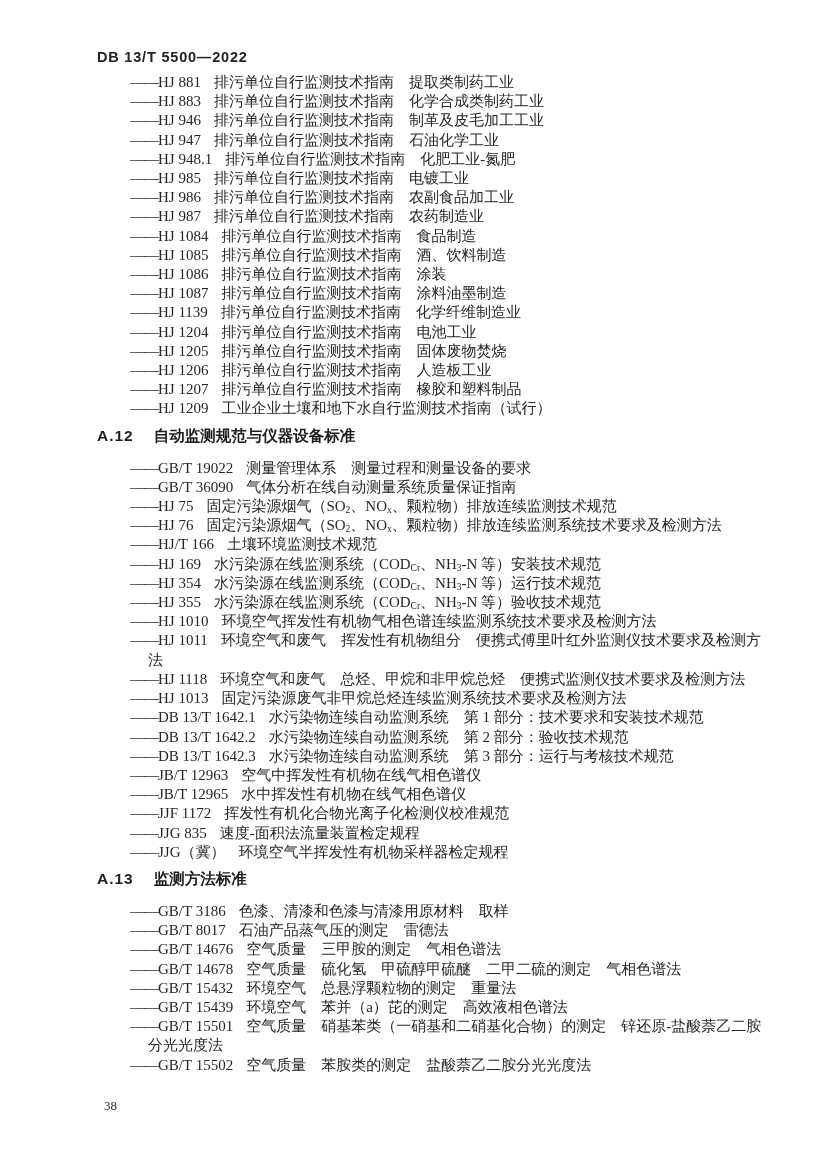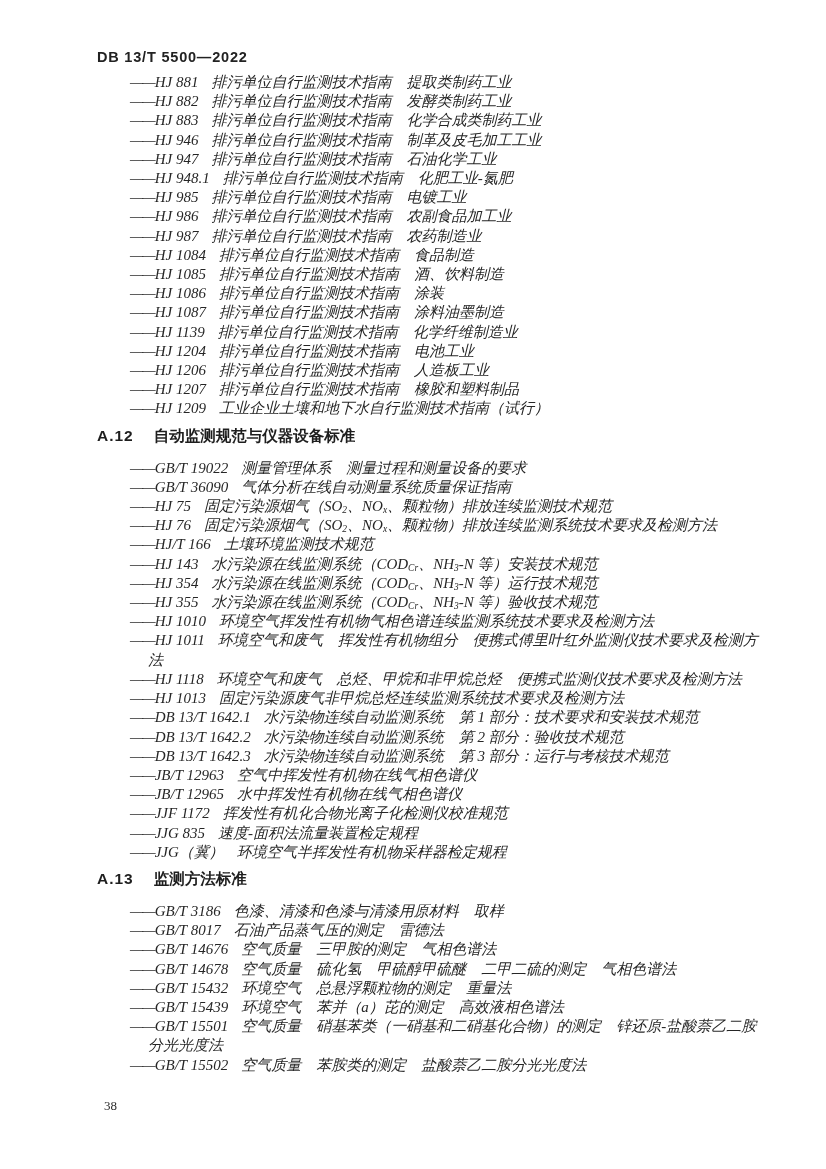--- a/index.html
+++ b/index.html
@@ -25,21 +25,20 @@
     left:97px;top:73px;
     width:720px;
     font-size:15px;
     line-height:19.2px;
   }
   .std-list{margin:0;}
   .std-item{
     padding-left:51px;
     text-indent:-18px;
     white-space:pre-wrap;
-    font-style:italic;
   }
   .dash{letter-spacing:-1px;}
   .std-code{margin-right:13px;}
   .std-title sub{
     font-size:9.5px;
     line-height:0;
     vertical-align:-2px;
   }
   .section-heading{
     font-family:"Liberation Sans", sans-serif;
@@ -62,46 +61,46 @@
 </style>
 </head>
 <body>
 
 <div class="page">
   <div class="doc-header">DB 13/T 5500—2022</div>
 
   <div class="content" id="content">
       <div class="std-list">
         <div class="std-item"><span class="dash">——</span><span class="std-code">HJ 881</span><span class="std-title">排污单位自行监测技术指南　提取类制药工业</span></div>
-        <div class="std-item"><span class="dash">——</span><span class="std-code">HJ 882</span><span class="std-title">排污单位自行监测技术指南　发酵类制药工业</span></div>
         <div class="std-item"><span class="dash">——</span><span class="std-code">HJ 883</span><span class="std-title">排污单位自行监测技术指南　化学合成类制药工业</span></div>
         <div class="std-item"><span class="dash">——</span><span class="std-code">HJ 946</span><span class="std-title">排污单位自行监测技术指南　制革及皮毛加工工业</span></div>
         <div class="std-item"><span class="dash">——</span><span class="std-code">HJ 947</span><span class="std-title">排污单位自行监测技术指南　石油化学工业</span></div>
         <div class="std-item"><span class="dash">——</span><span class="std-code">HJ 948.1</span><span class="std-title">排污单位自行监测技术指南　化肥工业-氮肥</span></div>
         <div class="std-item"><span class="dash">——</span><span class="std-code">HJ 985</span><span class="std-title">排污单位自行监测技术指南　电镀工业</span></div>
         <div class="std-item"><span class="dash">——</span><span class="std-code">HJ 986</span><span class="std-title">排污单位自行监测技术指南　农副食品加工业</span></div>
         <div class="std-item"><span class="dash">——</span><span class="std-code">HJ 987</span><span class="std-title">排污单位自行监测技术指南　农药制造业</span></div>
         <div class="std-item"><span class="dash">——</span><span class="std-code">HJ 1084</span><span class="std-title">排污单位自行监测技术指南　食品制造</span></div>
         <div class="std-item"><span class="dash">——</span><span class="std-code">HJ 1085</span><span class="std-title">排污单位自行监测技术指南　酒、饮料制造</span></div>
         <div class="std-item"><span class="dash">——</span><span class="std-code">HJ 1086</span><span class="std-title">排污单位自行监测技术指南　涂装</span></div>
         <div class="std-item"><span class="dash">——</span><span class="std-code">HJ 1087</span><span class="std-title">排污单位自行监测技术指南　涂料油墨制造</span></div>
         <div class="std-item"><span class="dash">——</span><span class="std-code">HJ 1139</span><span class="std-title">排污单位自行监测技术指南　化学纤维制造业</span></div>
         <div class="std-item"><span class="dash">——</span><span class="std-code">HJ 1204</span><span class="std-title">排污单位自行监测技术指南　电池工业</span></div>
+        <div class="std-item"><span class="dash">——</span><span class="std-code">HJ 1205</span><span class="std-title">排污单位自行监测技术指南　固体废物焚烧</span></div>
         <div class="std-item"><span class="dash">——</span><span class="std-code">HJ 1206</span><span class="std-title">排污单位自行监测技术指南　人造板工业</span></div>
         <div class="std-item"><span class="dash">——</span><span class="std-code">HJ 1207</span><span class="std-title">排污单位自行监测技术指南　橡胶和塑料制品</span></div>
         <div class="std-item"><span class="dash">——</span><span class="std-code">HJ 1209</span><span class="std-title">工业企业土壤和地下水自行监测技术指南（试行）</span></div>
       </div>
       <div class="section-heading"><span class="h-num">A.12</span><span class="h-title">自动监测规范与仪器设备标准</span></div>
       <div class="std-list">
         <div class="std-item"><span class="dash">——</span><span class="std-code">GB/T 19022</span><span class="std-title">测量管理体系　测量过程和测量设备的要求</span></div>
         <div class="std-item"><span class="dash">——</span><span class="std-code">GB/T 36090</span><span class="std-title">气体分析在线自动测量系统质量保证指南</span></div>
         <div class="std-item"><span class="dash">——</span><span class="std-code">HJ 75</span><span class="std-title">固定污染源烟气（SO<sub>2</sub>、NO<sub>x</sub>、颗粒物）排放连续监测技术规范</span></div>
         <div class="std-item"><span class="dash">——</span><span class="std-code">HJ 76</span><span class="std-title">固定污染源烟气（SO<sub>2</sub>、NO<sub>x</sub>、颗粒物）排放连续监测系统技术要求及检测方法</span></div>
         <div class="std-item"><span class="dash">——</span><span class="std-code">HJ/T 166</span><span class="std-title">土壤环境监测技术规范</span></div>
-        <div class="std-item"><span class="dash">——</span><span class="std-code">HJ 143</span><span class="std-title">水污染源在线监测系统（COD<sub>Cr</sub>、NH<sub>3</sub>-N 等）安装技术规范</span></div>
+        <div class="std-item"><span class="dash">——</span><span class="std-code">HJ 169</span><span class="std-title">水污染源在线监测系统（COD<sub>Cr</sub>、NH<sub>3</sub>-N 等）安装技术规范</span></div>
         <div class="std-item"><span class="dash">——</span><span class="std-code">HJ 354</span><span class="std-title">水污染源在线监测系统（COD<sub>Cr</sub>、NH<sub>3</sub>-N 等）运行技术规范</span></div>
         <div class="std-item"><span class="dash">——</span><span class="std-code">HJ 355</span><span class="std-title">水污染源在线监测系统（COD<sub>Cr</sub>、NH<sub>3</sub>-N 等）验收技术规范</span></div>
         <div class="std-item"><span class="dash">——</span><span class="std-code">HJ 1010</span><span class="std-title">环境空气挥发性有机物气相色谱连续监测系统技术要求及检测方法</span></div>
         <div class="std-item"><span class="dash">——</span><span class="std-code">HJ 1011</span><span class="std-title">环境空气和废气　挥发性有机物组分　便携式傅里叶红外监测仪技术要求及检测方
 法</span></div>
         <div class="std-item"><span class="dash">——</span><span class="std-code">HJ 1118</span><span class="std-title">环境空气和废气　总烃、甲烷和非甲烷总烃　便携式监测仪技术要求及检测方法</span></div>
         <div class="std-item"><span class="dash">——</span><span class="std-code">HJ 1013</span><span class="std-title">固定污染源废气非甲烷总烃连续监测系统技术要求及检测方法</span></div>
         <div class="std-item"><span class="dash">——</span><span class="std-code">DB 13/T 1642.1</span><span class="std-title">水污染物连续自动监测系统　第 1 部分：技术要求和安装技术规范</span></div>
         <div class="std-item"><span class="dash">——</span><span class="std-code">DB 13/T 1642.2</span><span class="std-title">水污染物连续自动监测系统　第 2 部分：验收技术规范</span></div>
         <div class="std-item"><span class="dash">——</span><span class="std-code">DB 13/T 1642.3</span><span class="std-title">水污染物连续自动监测系统　第 3 部分：运行与考核技术规范</span></div>

